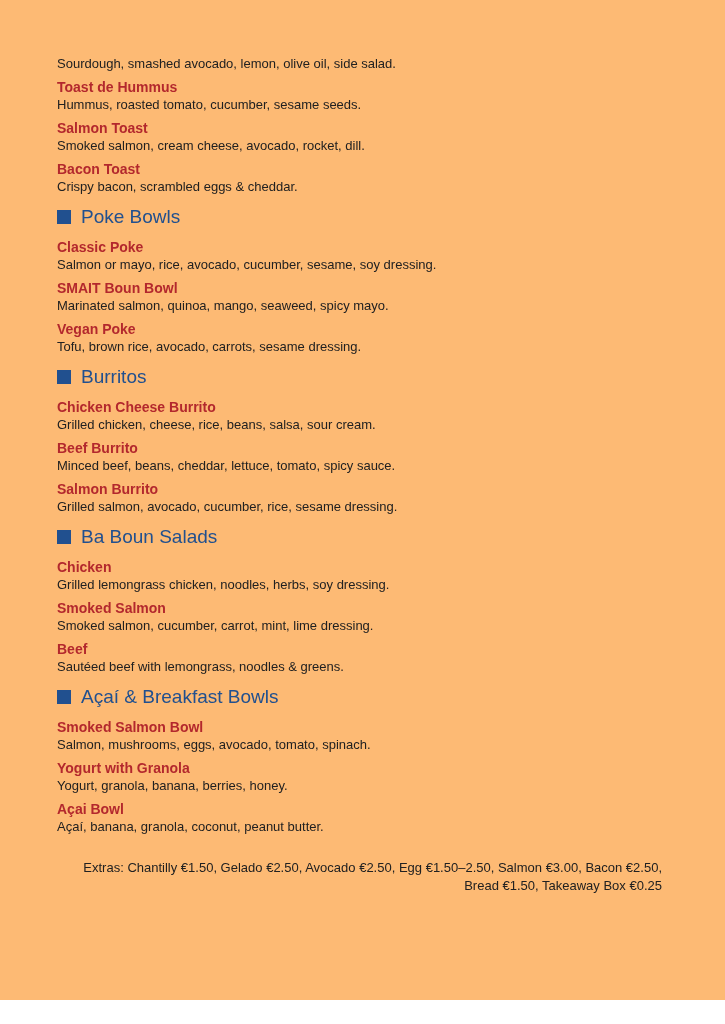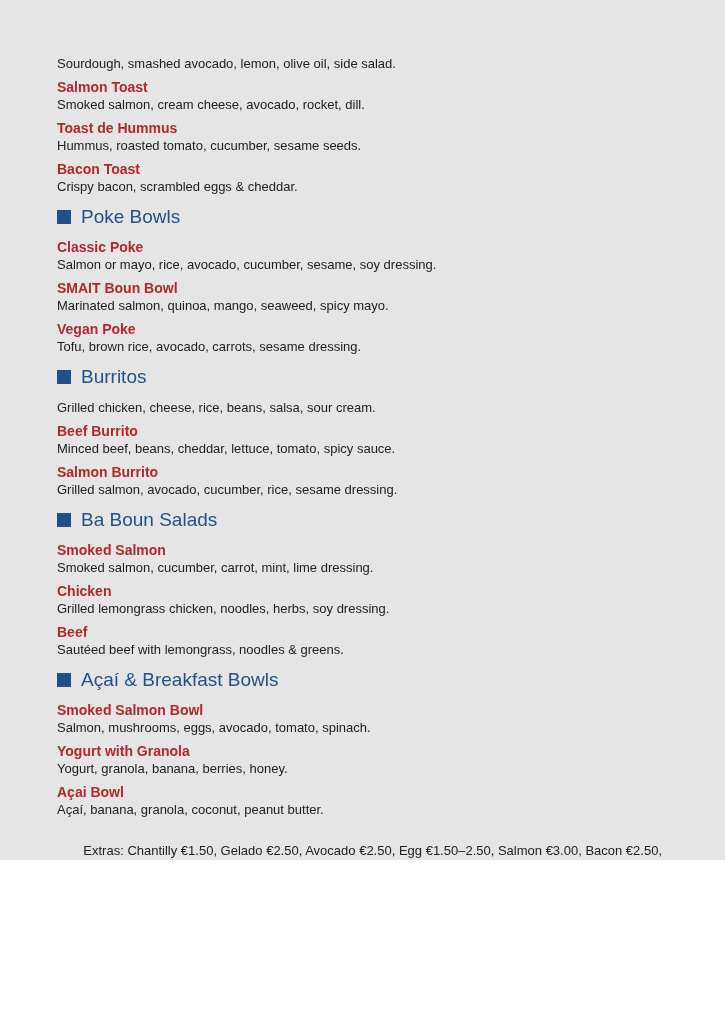--- a/index.html
+++ b/index.html
@@ -1,20 +1,20 @@
 <!DOCTYPE html>
 <html><head>
 <meta charset="utf-8">
 <style>
   html, body { margin: 0; padding: 0; background: #ffffff; }
   .page {
     position: relative;
     width: 725px;
-    height: 860px;
-    background: #e5e5e5;
+    height: 1000px;
+    background: #fdba74;
     box-sizing: border-box;
     padding: 55px 63px 0 57px;
     font-family: "Liberation Sans", "DejaVu Sans", sans-serif;
     color: #212121;
     overflow: hidden;
   }
   .desc {
     margin: 0;
     font-size: 13px;
     line-height: 17px;
@@ -56,26 +56,26 @@
   }
 </style>
 </head>
 <body>
 
 <div class="page">
 
   <p class="desc intro">Sourdough, smashed avocado, lemon, olive oil, side salad.</p>
 
   <div class="menu-item">
+    <h3 class="item-name">Toast de Hummus</h3>
+    <p class="desc">Hummus, roasted tomato, cucumber, sesame seeds.</p>
+  </div>
+  <div class="menu-item">
     <h3 class="item-name">Salmon Toast</h3>
     <p class="desc">Smoked salmon, cream cheese, avocado, rocket, dill.</p>
-  </div>
-  <div class="menu-item">
-    <h3 class="item-name">Toast de Hummus</h3>
-    <p class="desc">Hummus, roasted tomato, cucumber, sesame seeds.</p>
   </div>
   <div class="menu-item">
     <h3 class="item-name">Bacon Toast</h3>
     <p class="desc">Crispy bacon, scrambled eggs &amp; cheddar.</p>
   </div>
 
   <h2 class="section-title">
     <span class="bullet"></span>
     <span>Poke Bowls</span>
   </h2>
@@ -90,42 +90,43 @@
   <div class="menu-item">
     <h3 class="item-name">Vegan Poke</h3>
     <p class="desc">Tofu, brown rice, avocado, carrots, sesame dressing.</p>
   </div>
 
   <h2 class="section-title">
     <span class="bullet"></span>
     <span>Burritos</span>
   </h2>
   <div class="menu-item">
+    <h3 class="item-name">Chicken Cheese Burrito</h3>
     <p class="desc">Grilled chicken, cheese, rice, beans, salsa, sour cream.</p>
   </div>
   <div class="menu-item">
     <h3 class="item-name">Beef Burrito</h3>
     <p class="desc">Minced beef, beans, cheddar, lettuce, tomato, spicy sauce.</p>
   </div>
   <div class="menu-item">
     <h3 class="item-name">Salmon Burrito</h3>
     <p class="desc">Grilled salmon, avocado, cucumber, rice, sesame dressing.</p>
   </div>
 
   <h2 class="section-title">
     <span class="bullet"></span>
     <span>Ba Boun Salads</span>
   </h2>
   <div class="menu-item">
+    <h3 class="item-name">Chicken</h3>
+    <p class="desc">Grilled lemongrass chicken, noodles, herbs, soy dressing.</p>
+  </div>
+  <div class="menu-item">
     <h3 class="item-name">Smoked Salmon</h3>
     <p class="desc">Smoked salmon, cucumber, carrot, mint, lime dressing.</p>
-  </div>
-  <div class="menu-item">
-    <h3 class="item-name">Chicken</h3>
-    <p class="desc">Grilled lemongrass chicken, noodles, herbs, soy dressing.</p>
   </div>
   <div class="menu-item">
     <h3 class="item-name">Beef</h3>
     <p class="desc">Sautéed beef with lemongrass, noodles &amp; greens.</p>
   </div>
 
   <h2 class="section-title">
     <span class="bullet"></span>
     <span>Açaí &amp; Breakfast Bowls</span>
   </h2>

